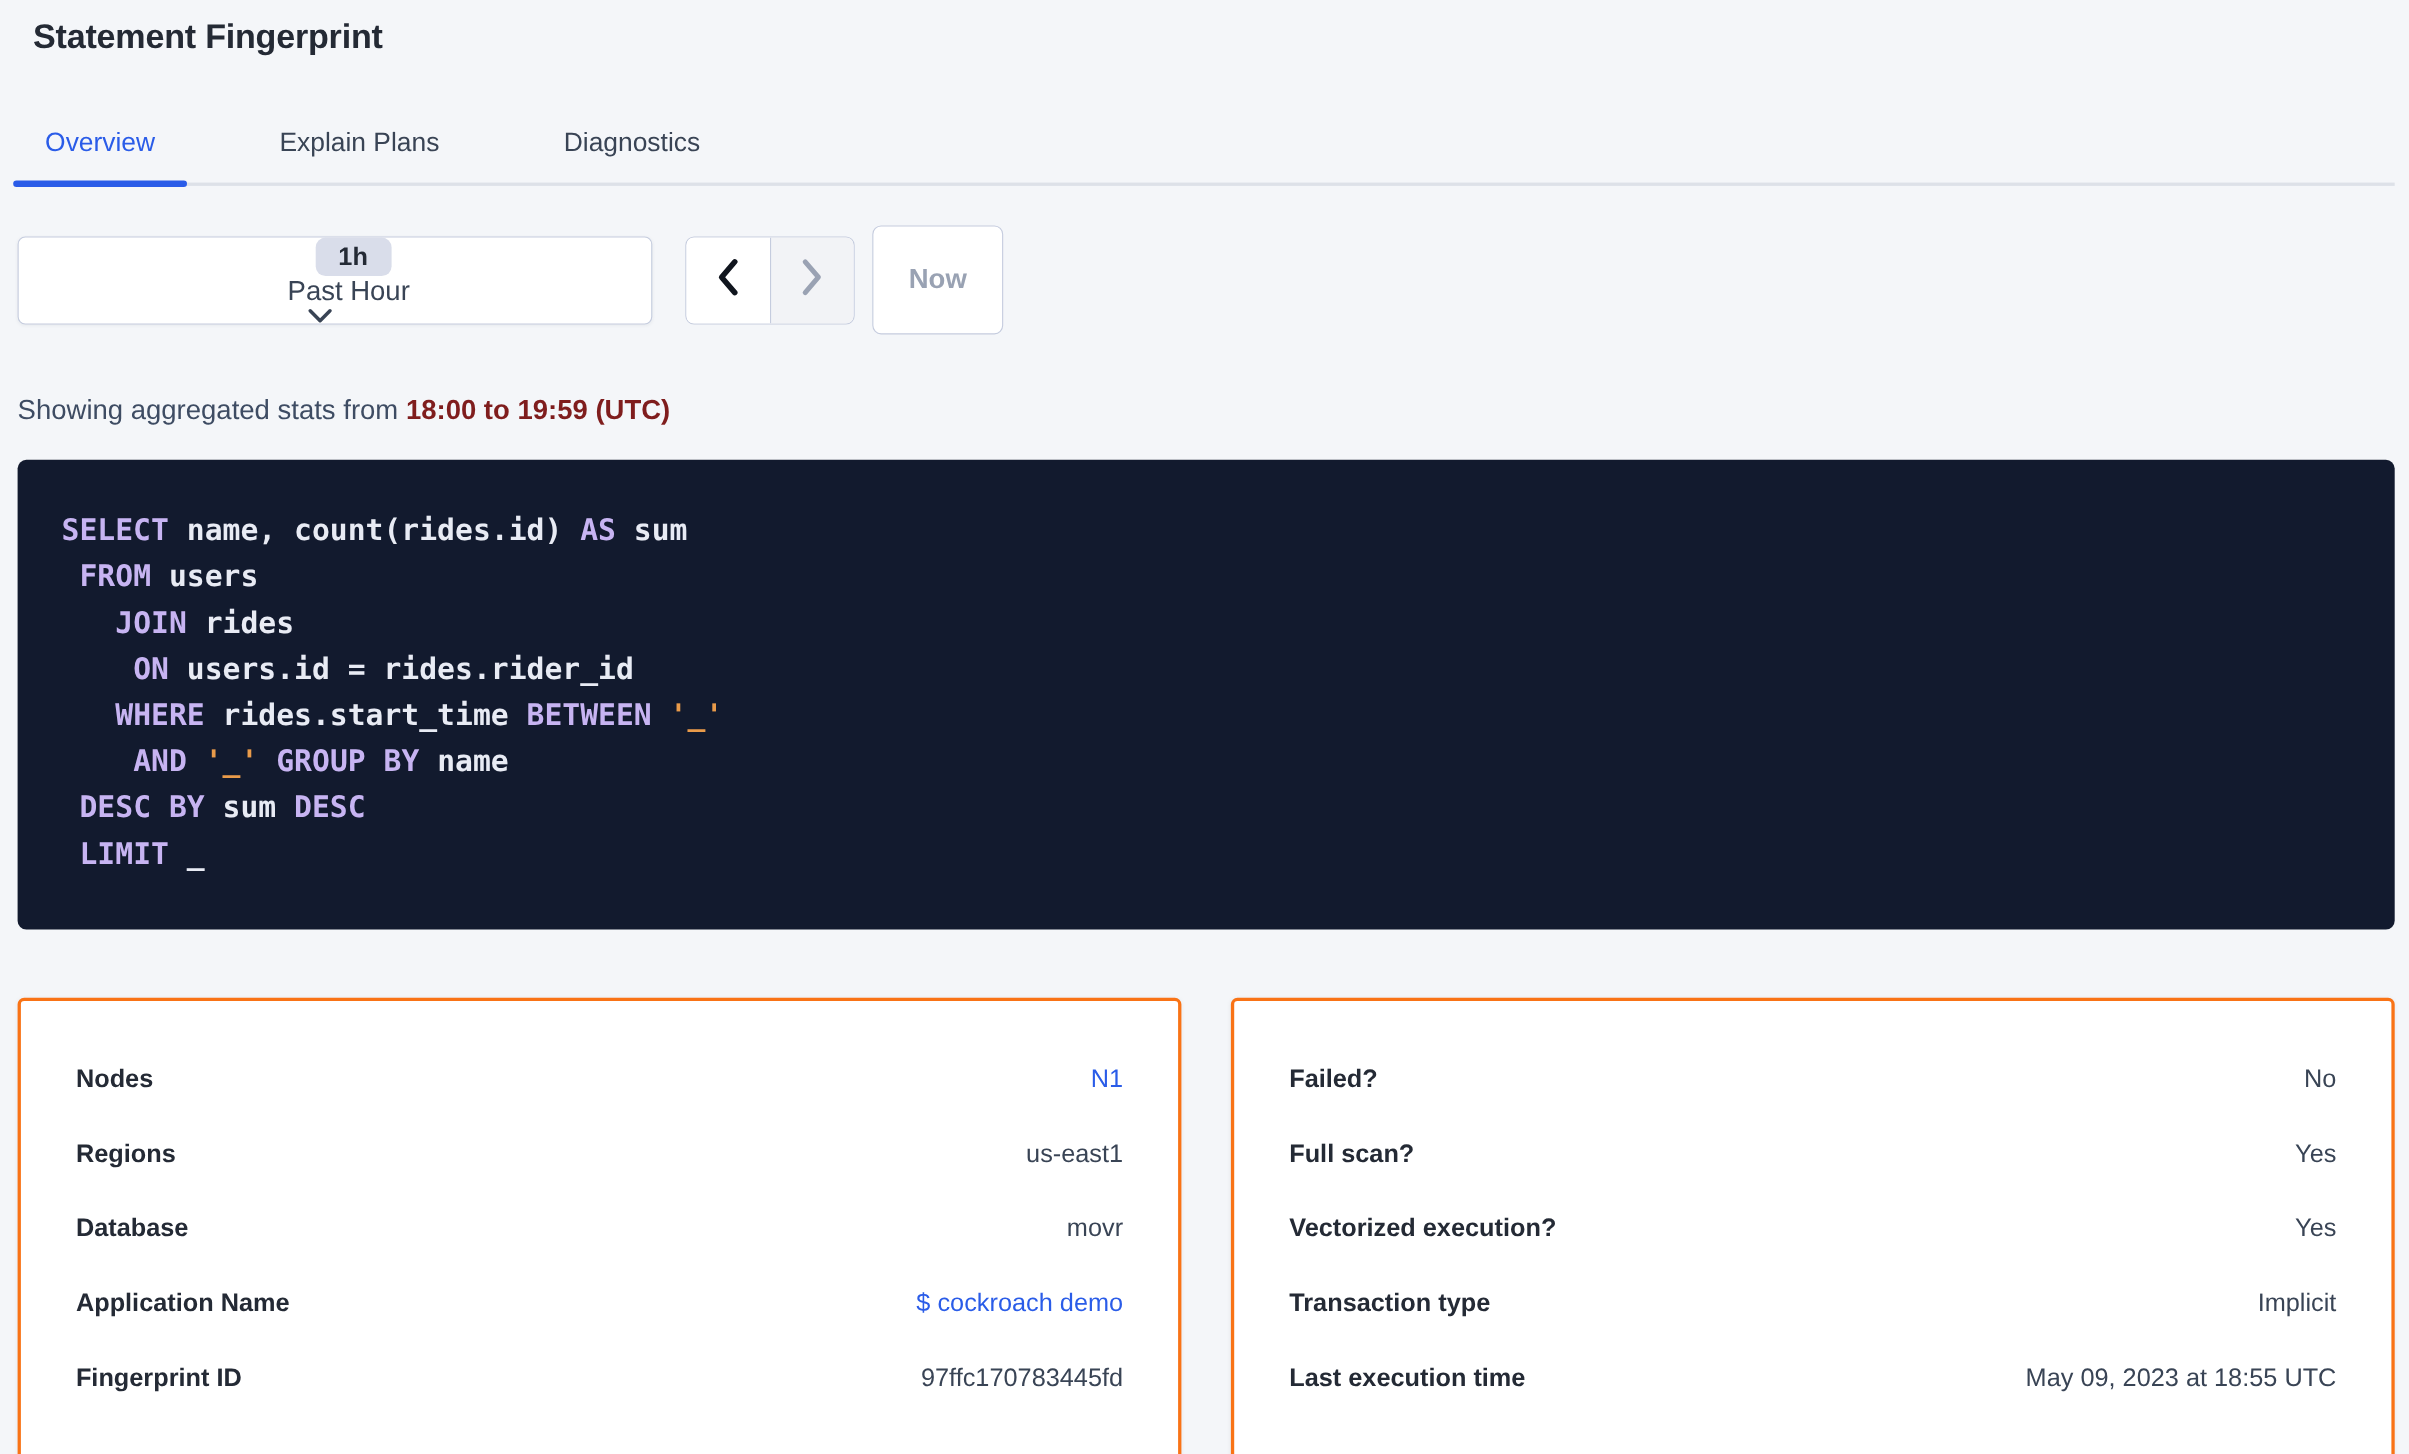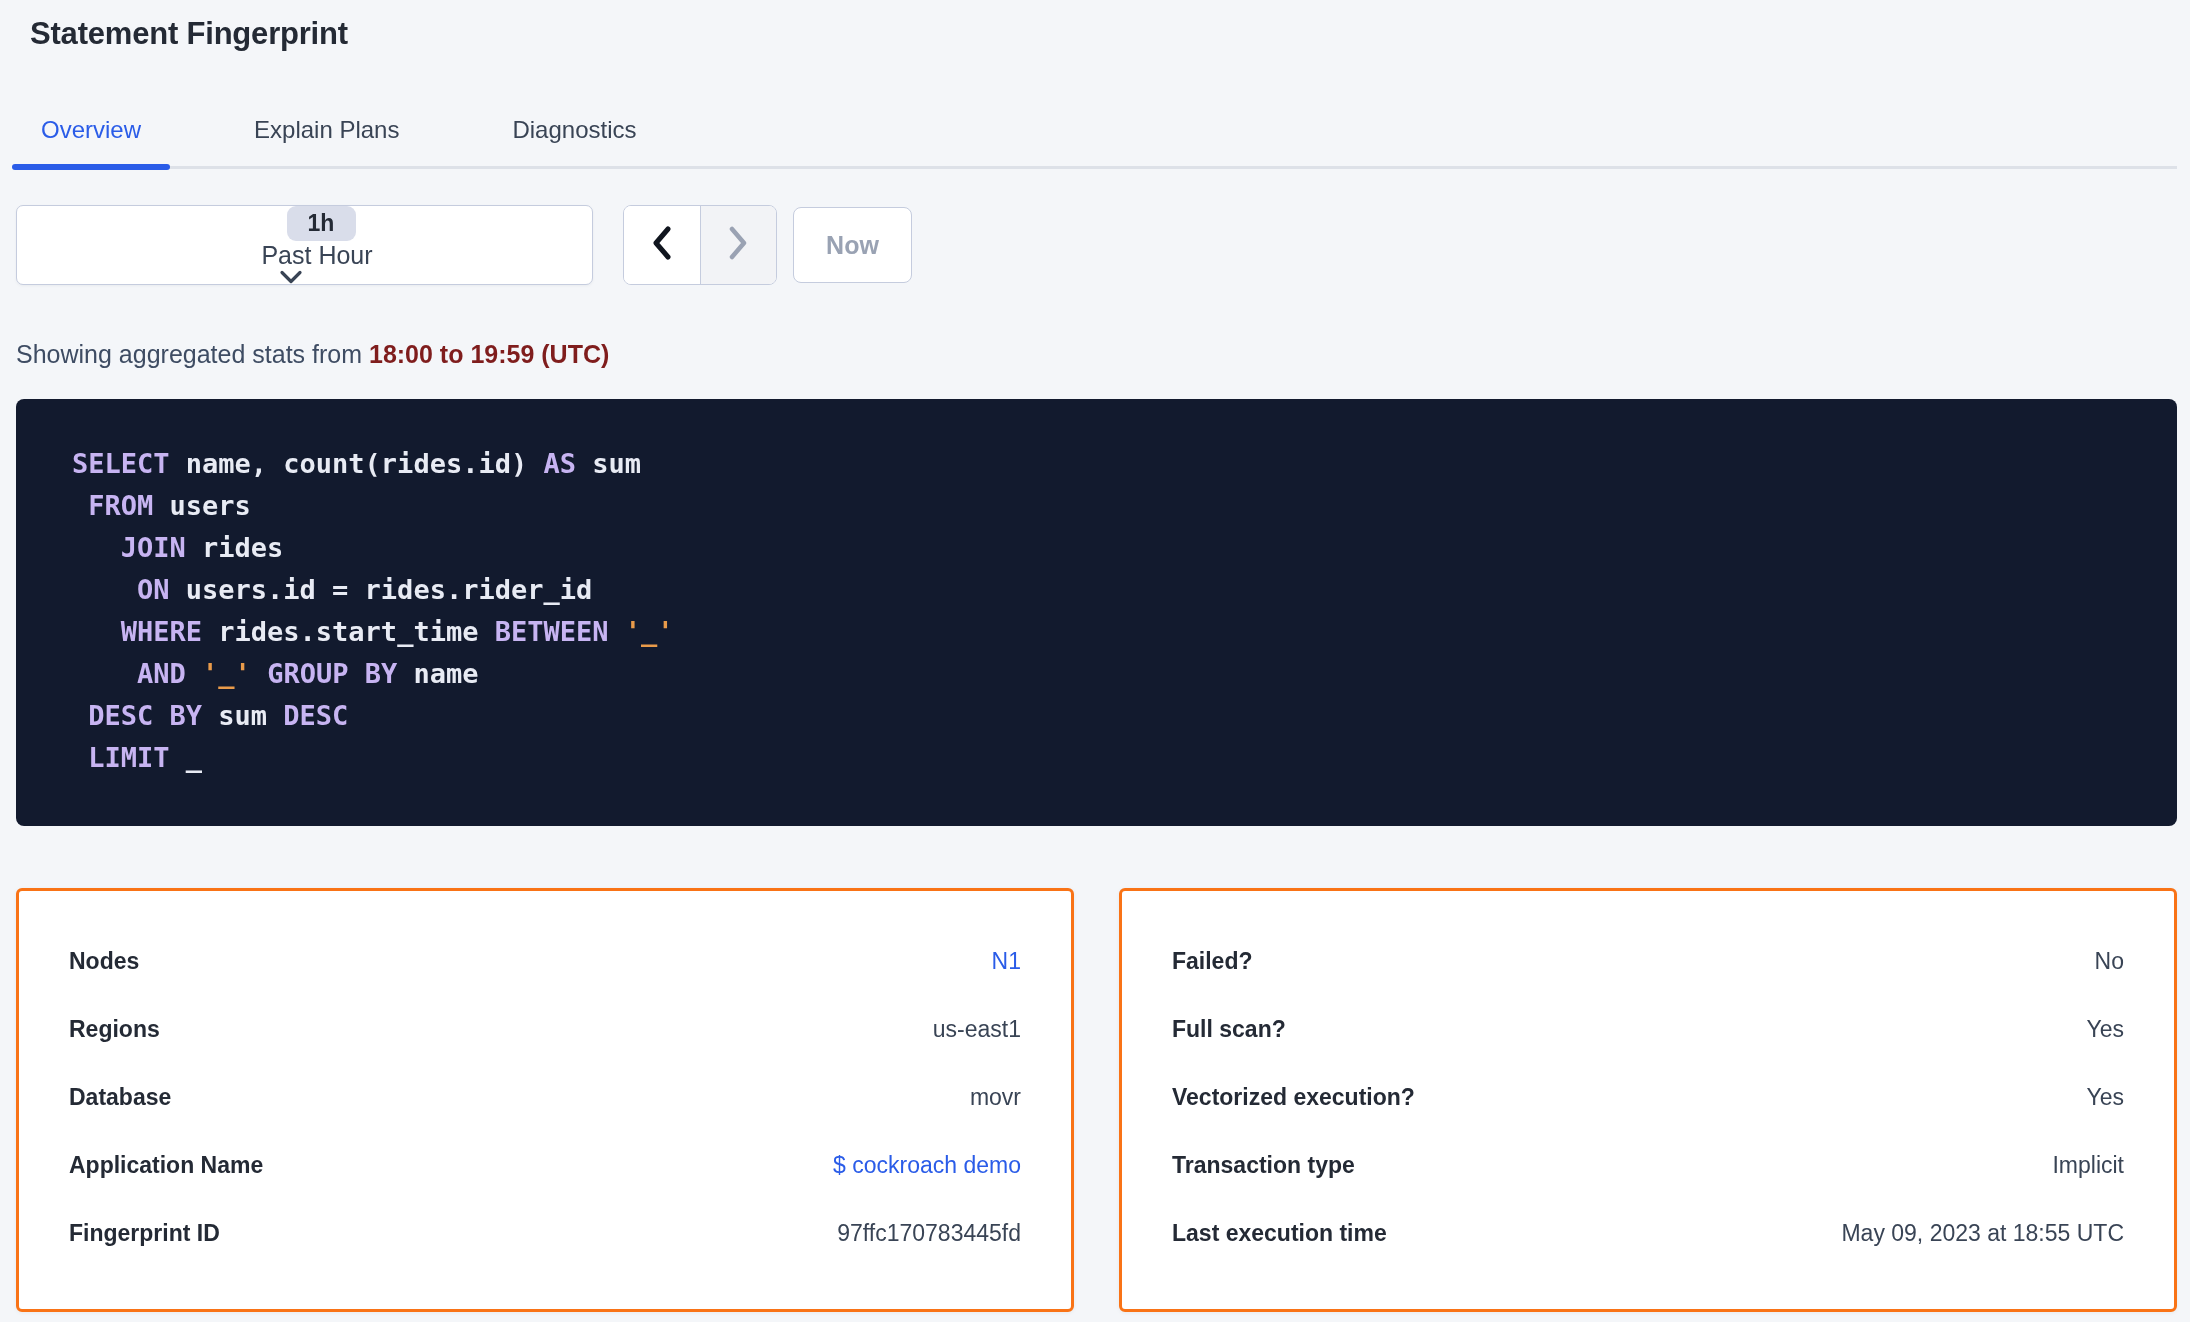--- a/index.html
+++ b/index.html
@@ -64,37 +64,37 @@
     display:flex;overflow:hidden;background:#fff;
     box-sizing:border-box;
   }
   .arrow-btn{
     flex:1;display:flex;align-items:center;justify-content:center;
     cursor:pointer;background:#fff;
   }
   .arrow-btn.next{background:#F2F3F6;border-left:1px solid #C5CCDE;cursor:default;}
 
   .now-btn{
-    margin-left:16px;width:119px;height:76px;
+    margin-left:16px;width:119px;height:99px;
     border:1px solid #C5CCDE;border-radius:8px;background:#fff;
     display:flex;align-items:center;justify-content:center;
     font-size:25px;font-weight:600;color:#99A2B3;
     box-sizing:border-box;cursor:default;
   }
 
   
   .stats-line{margin-top:55px;font-size:25px;color:#3E4C63;}
   .stats-line b{color:#7f1d1d;font-weight:700;}
 
   
   .code-block{
     margin-top:30px;
     background:#121A2E;
     border-radius:8px;
-    padding:44px 56px;
+    padding:44px 40px;
     box-sizing:border-box;
     min-height:427px;
   }
   .sql-line{
     font-family:"DejaVu Sans Mono","Liberation Mono",monospace;
     font-size:27px;font-weight:700;line-height:42px;
     white-space:pre;color:#E8EBF4;
   }
   .tok-kw{color:#C7B4F2;}
   .tok-str{color:#E99B4A;}

